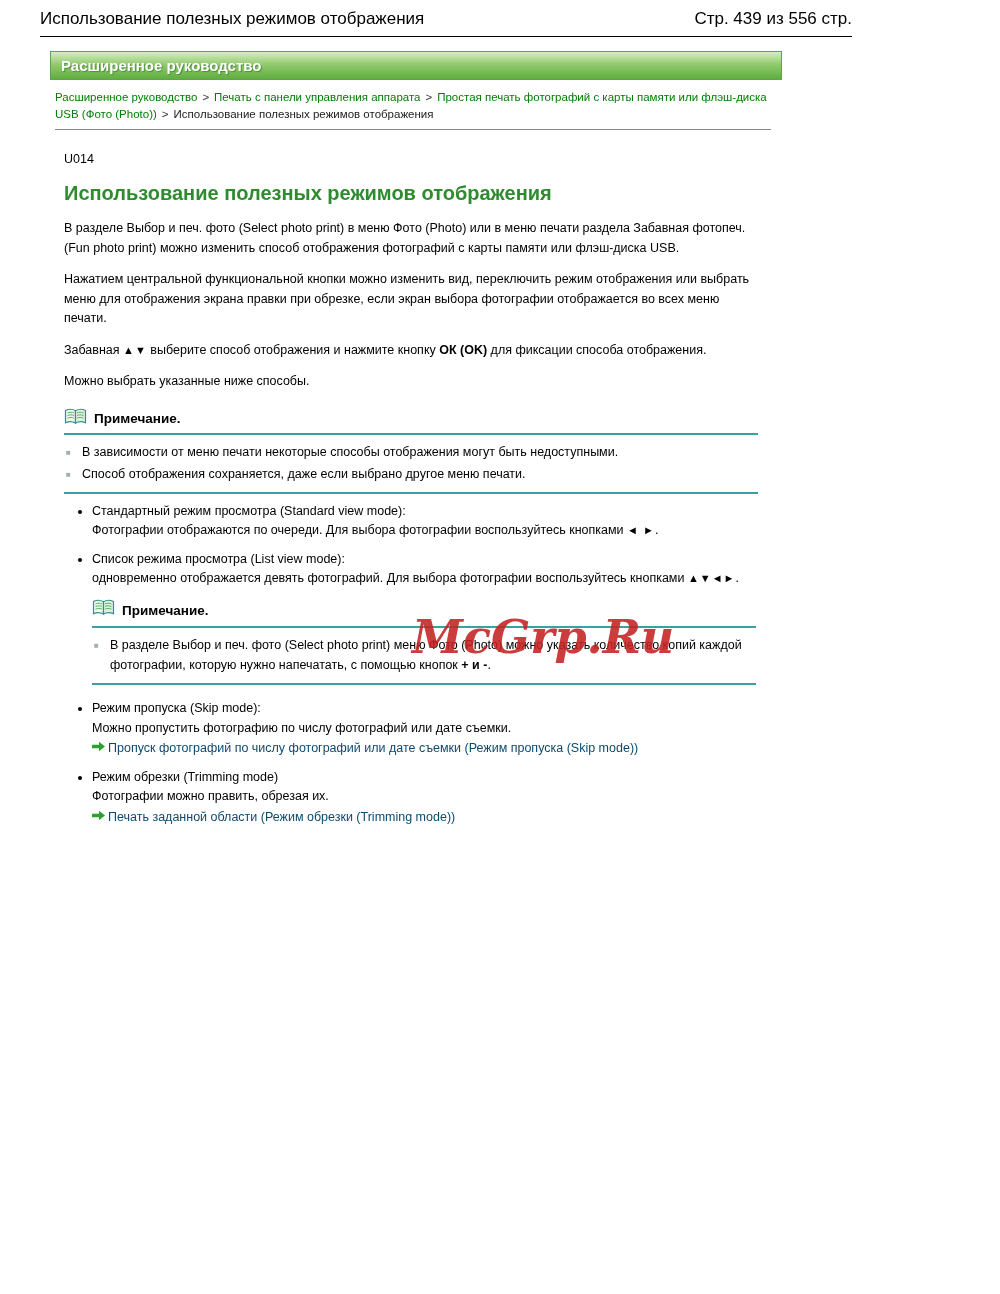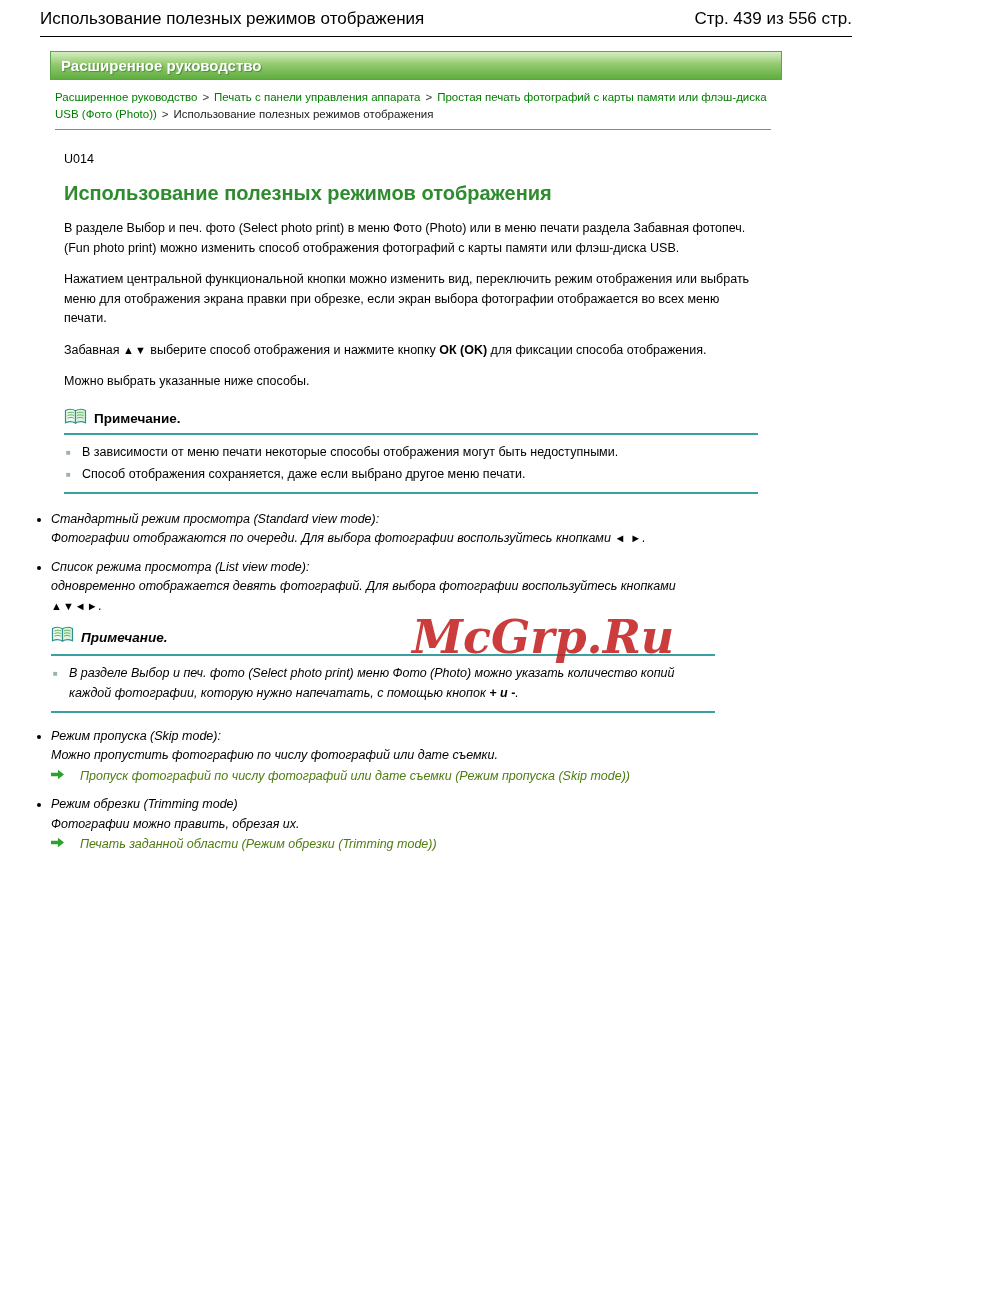--- a/index.html
+++ b/index.html
@@ -37,29 +37,29 @@
   
   .note { margin-top: 16px; width: 694px; }
   .note-head { display: flex; align-items: center; gap: 7px; padding-bottom: 4px; }
   .note-label { font-weight: bold; font-size: 13.5px; }
   .note-rule { border: none; border-top: 2px solid #3aa0a0; margin: 0; }
   ul.note-items { margin: 7px 0 8px; padding: 0; list-style: none; }
   ul.note-items li { position: relative; padding-left: 18px; font-size: 12.5px; line-height: 20px; margin: 2px 0; }
   ul.note-items li::before { content: "■"; position: absolute; left: 2px; top: 1px; font-size: 8px; color: #9fb0b0; }
 
   
-  ul.modes { margin: 16px 0 0 0; padding-left: 51px; width: 772px; font-style: italic; }
+  ul.modes { margin: 8px 0 0 0; padding-left: 92px; width: 772px; }
   ul.modes > li { margin: 0 0 9px; font-size: 12.5px; line-height: 19.5px; }
   ul.modes > li.no-bullet { list-style: none; }
   .mode-title { display: block; }
   .mode-body { display: block; width: 664px; }
 
   .nested-note { width: 664px; margin: 10px 0 14px; }
 
-  .ref-link { display: inline-flex; align-items: center; gap: 16px; color: #4d7c0f;
+  .ref-link { display: inline-flex; align-items: center; gap: 3px; color: #0c4a6e;
               font-size: 12.5px; line-height: 19.5px; text-decoration: none; }
   .ref-row { margin: 1px 0 3px; }
 
   
   .back-top { width: 700px; margin: 26px 0 0 64px; text-align: right; }
   .back-top a { color: #008000; font-size: 12.5px; text-decoration: none; }
   .up-arrow { color: #2e9e2e; font-size: 13px; }
 
   
   .watermark { position: absolute; left: 404px; top: 610px;

